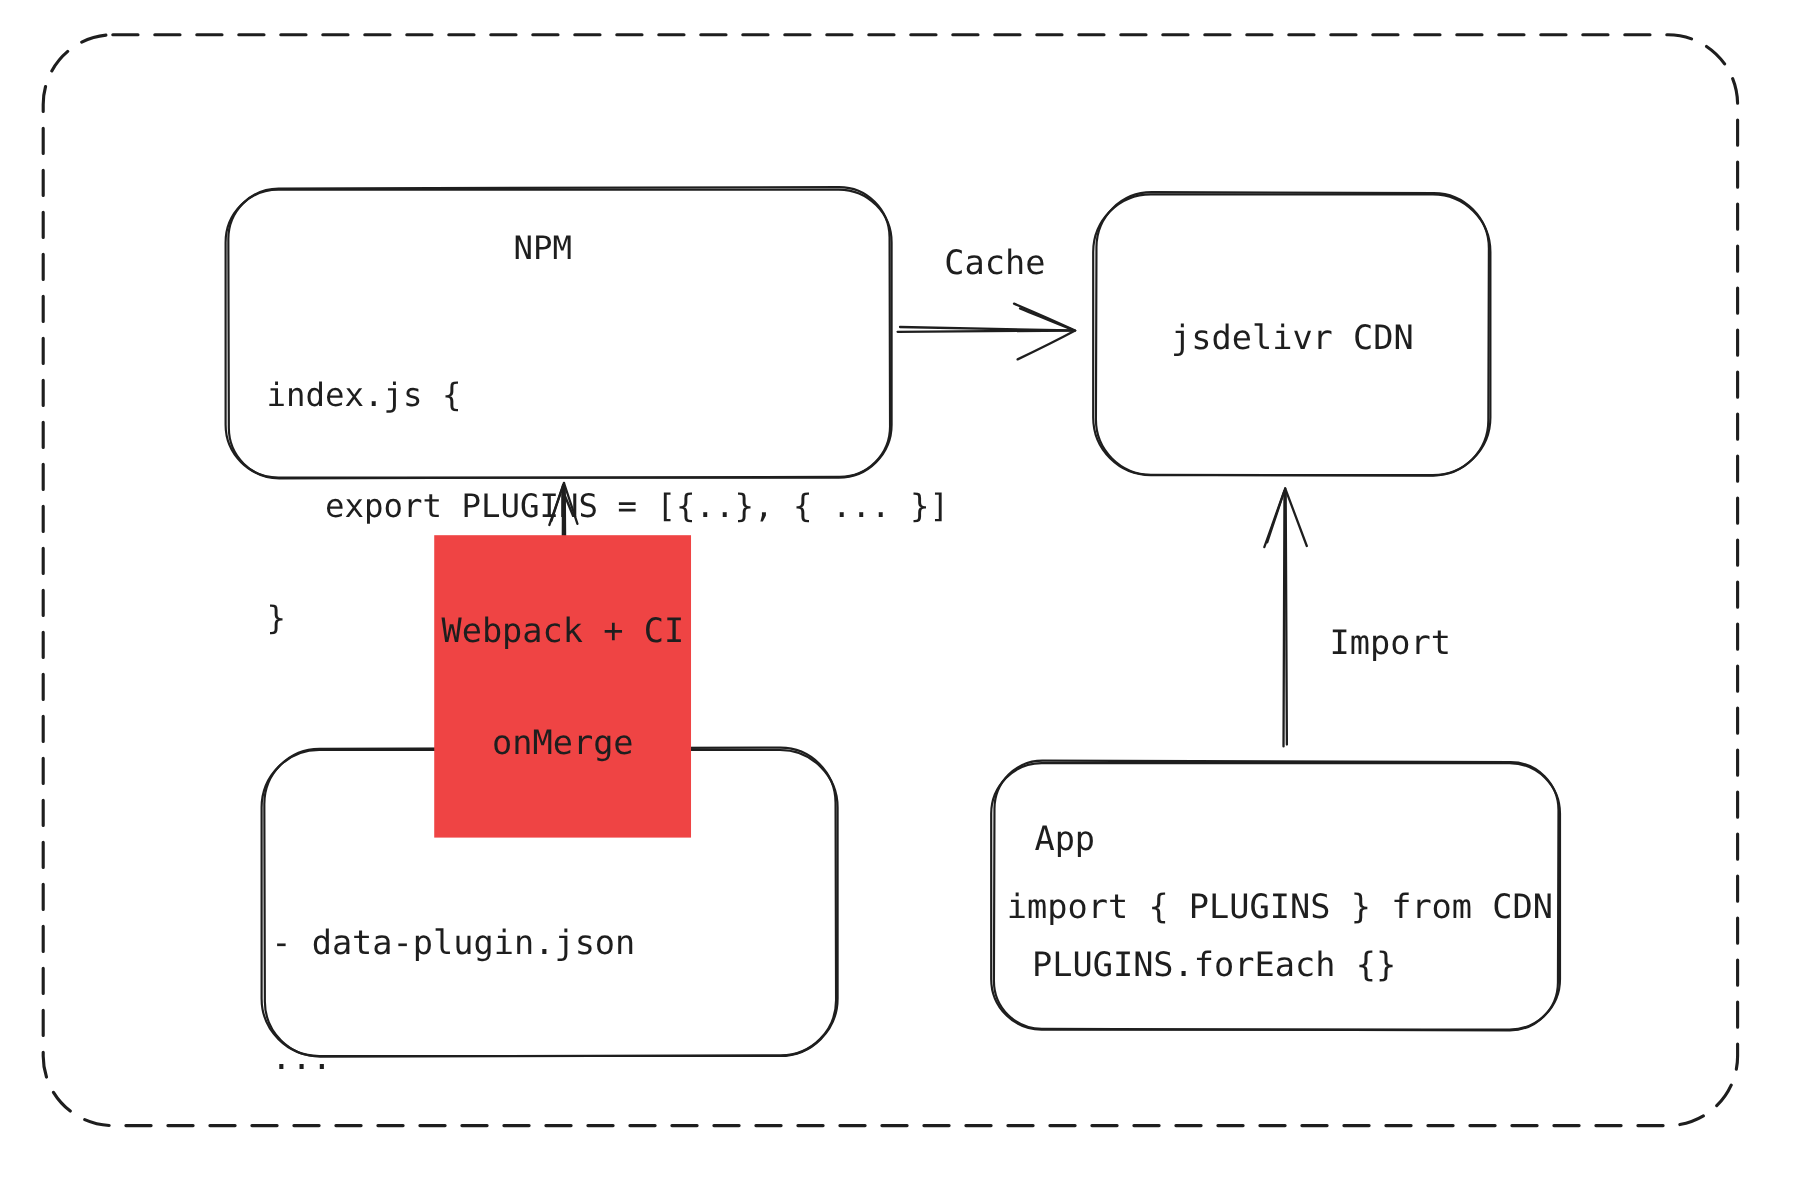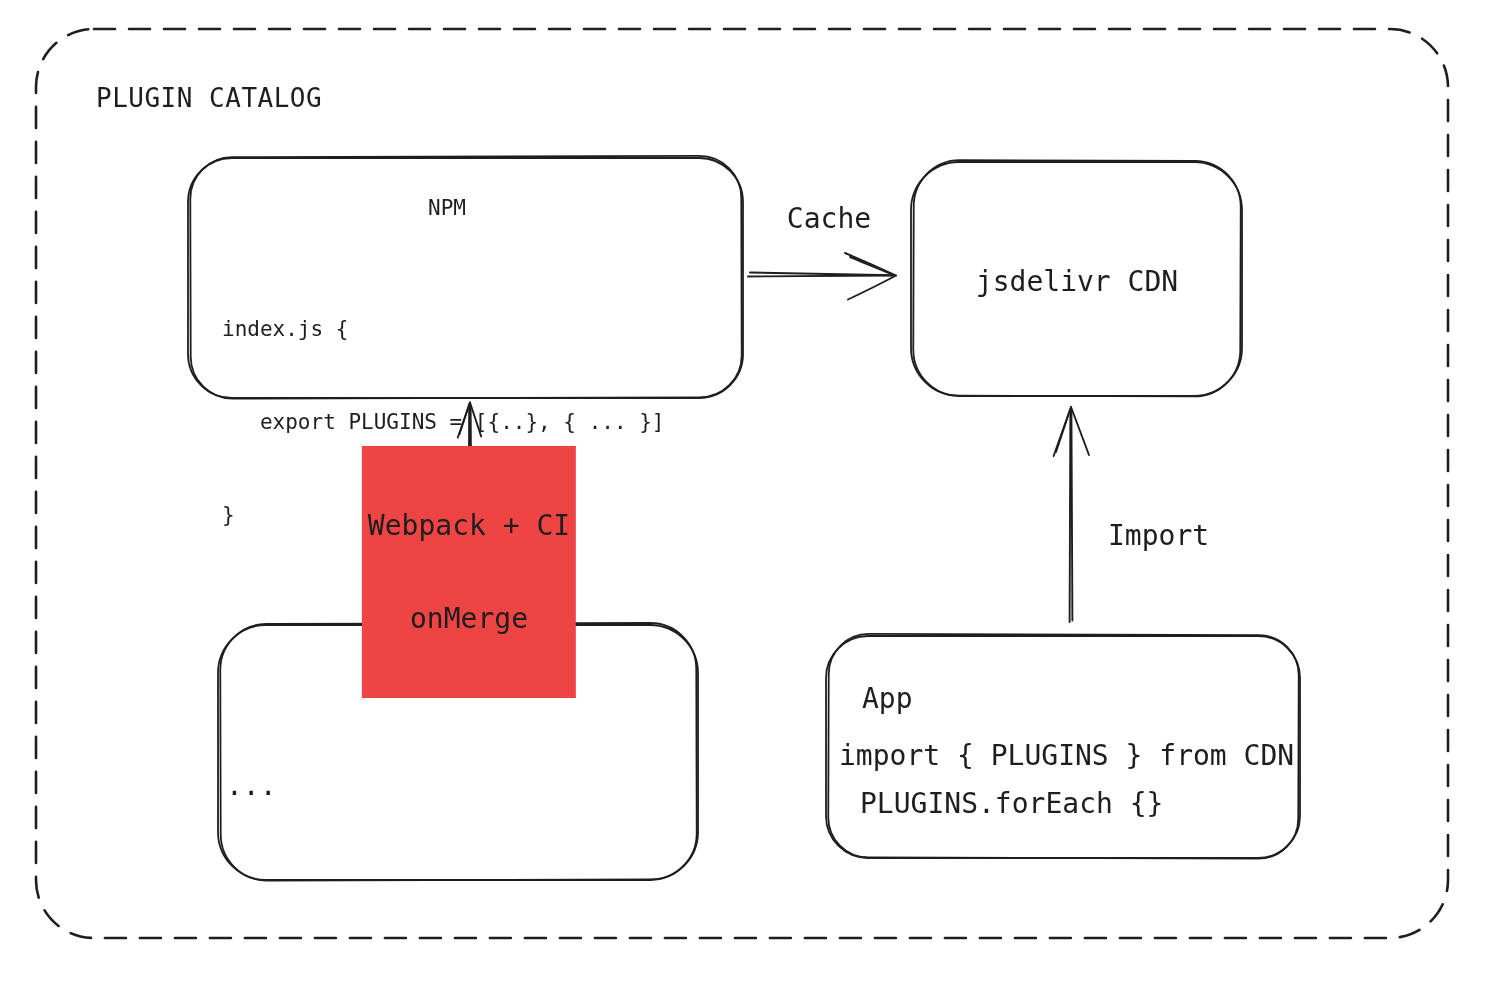--- a/index.html
+++ b/index.html
@@ -26,21 +26,21 @@
     font-size: 28px;
     line-height: 31px;
     white-space: pre;
   }
   .centerx { transform: translateX(-50%); }
   .title-text {
     font-size: 26px;
     letter-spacing: 0.5px;
   }
   .code-sm {
-    font-size: 21px;
+    font-size: 27px;
     line-height: 31px;
   }
   .box-label-center {
     text-align: center;
   }
   .edge-label-stack {
     text-align: center;
     background: #ef4444;
     padding: 2px 6px;
   }
@@ -94,40 +94,40 @@
       <g stroke-width="1.9">
         <path d="M1069.6 622 L 1070.4 409"></path>
         <path d="M1072.4 620.5 L 1071.4 410"></path>
         <path d="M1071 407 L 1053.6 456"></path>
         <path d="M1071 407 L 1089 455"></path>
         <path d="M1070 410 L 1056 452"></path>
       </g>
     </g>
   </svg>
 
-  <div class="txt title-text" style="left:96px; top:83px;">PLUGIN CATALOG</div>
 
   <div class="txt code-sm box-label-center" style="left:428px; top:196px; line-height:24px;">NPM</div>
   <div class="txt box-label-center" style="left:912px; top:266px; width:330px;">jsdelivr CDN</div>
 
   <div class="txt code-sm" style="left:222px; top:252px;">
     <div>index.js {</div>
     <div>   export PLUGINS = [{..}, { ... }]</div>
     <div>}</div>
   </div>
 
   <div class="txt centerx" style="left:829px; top:203px;">Cache</div>
 
   <div class="txt centerx edge-label-stack" style="left:469px; top:446px;">
     <div>Webpack + CI</div>
     <div>onMerge</div>
   </div>
 
 
   <div class="txt" style="left:226px; top:706px; line-height:32px;">
+    <div>- data-plugin.json</div>
     <div>...</div>
   </div>
 
   <div class="txt" style="left:1108px; top:520px;">Import</div>
 
   <div class="txt" style="left:862px; top:683px;">App</div>
   <div class="txt" style="left:839px; top:740px;">import { PLUGINS } from CDN</div>
   <div class="txt" style="left:860px; top:788px;">PLUGINS.forEach {}</div>
 
 </div>

